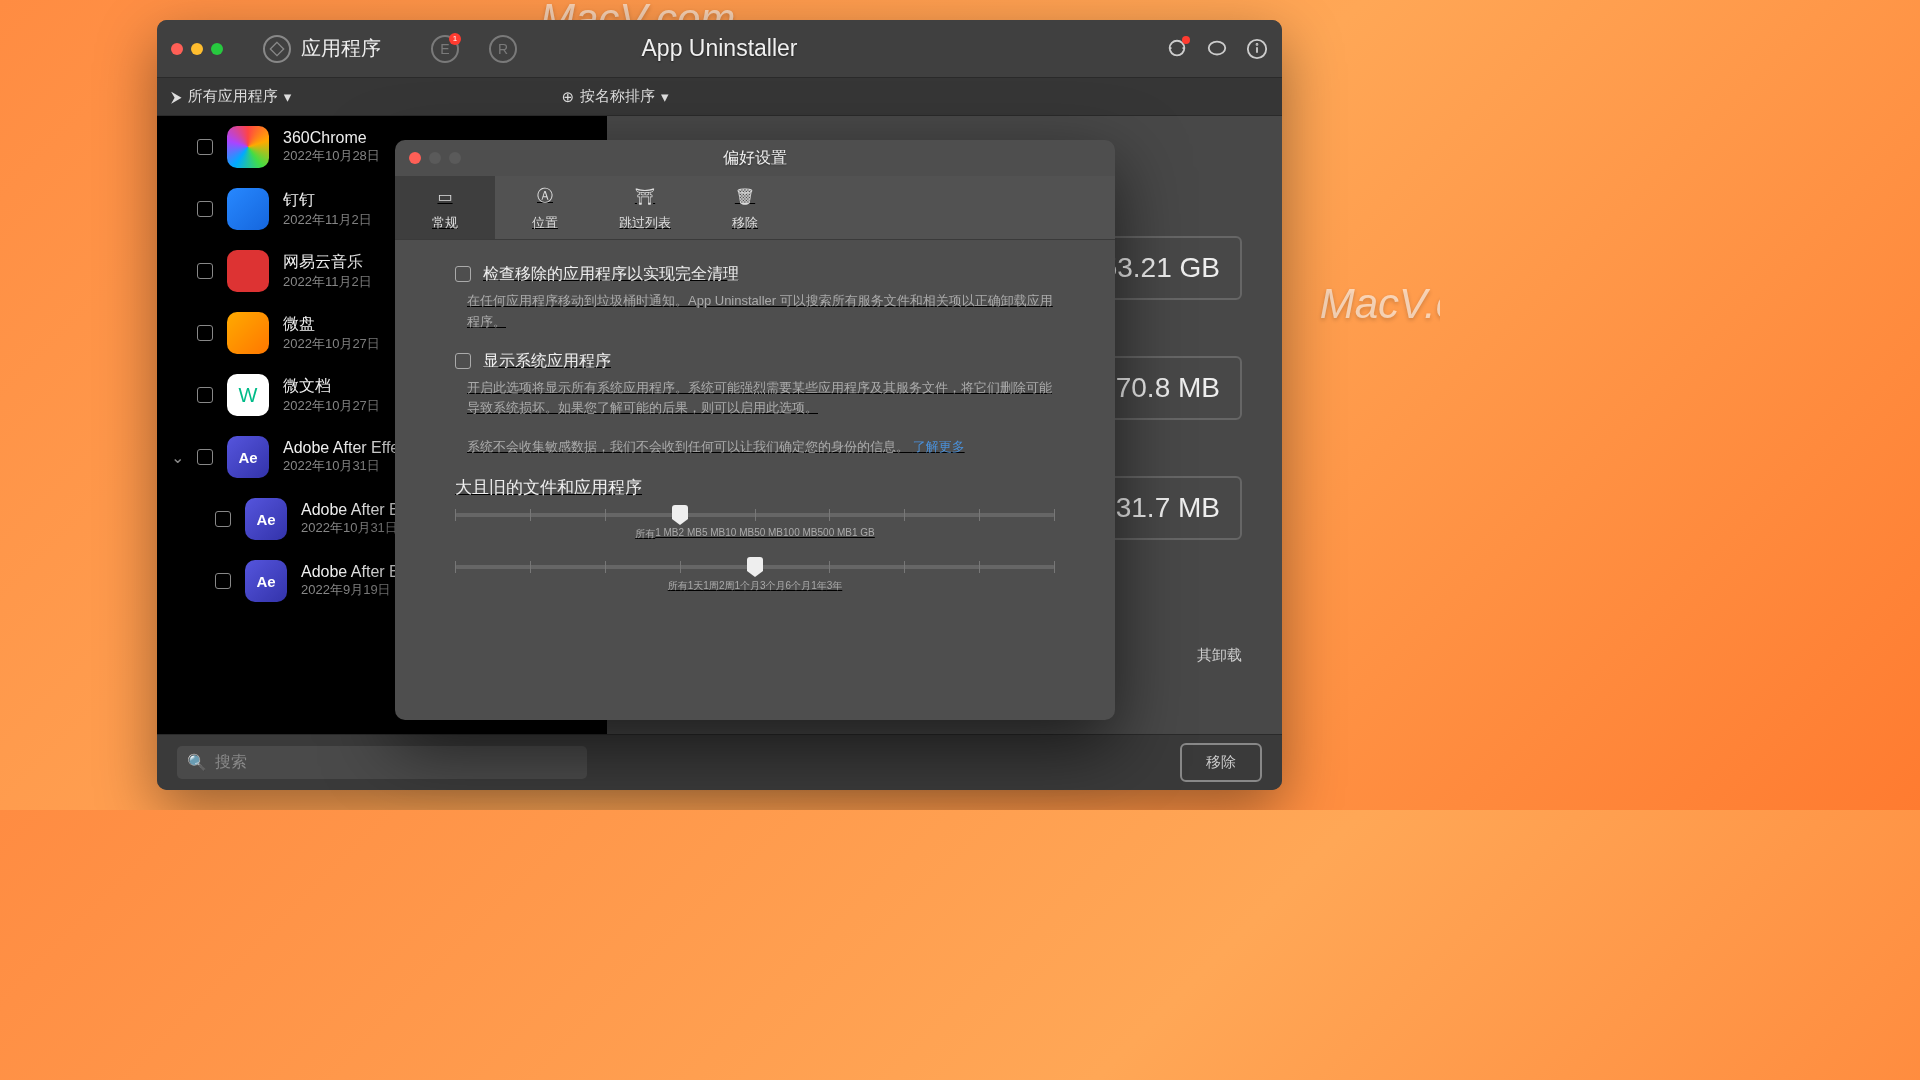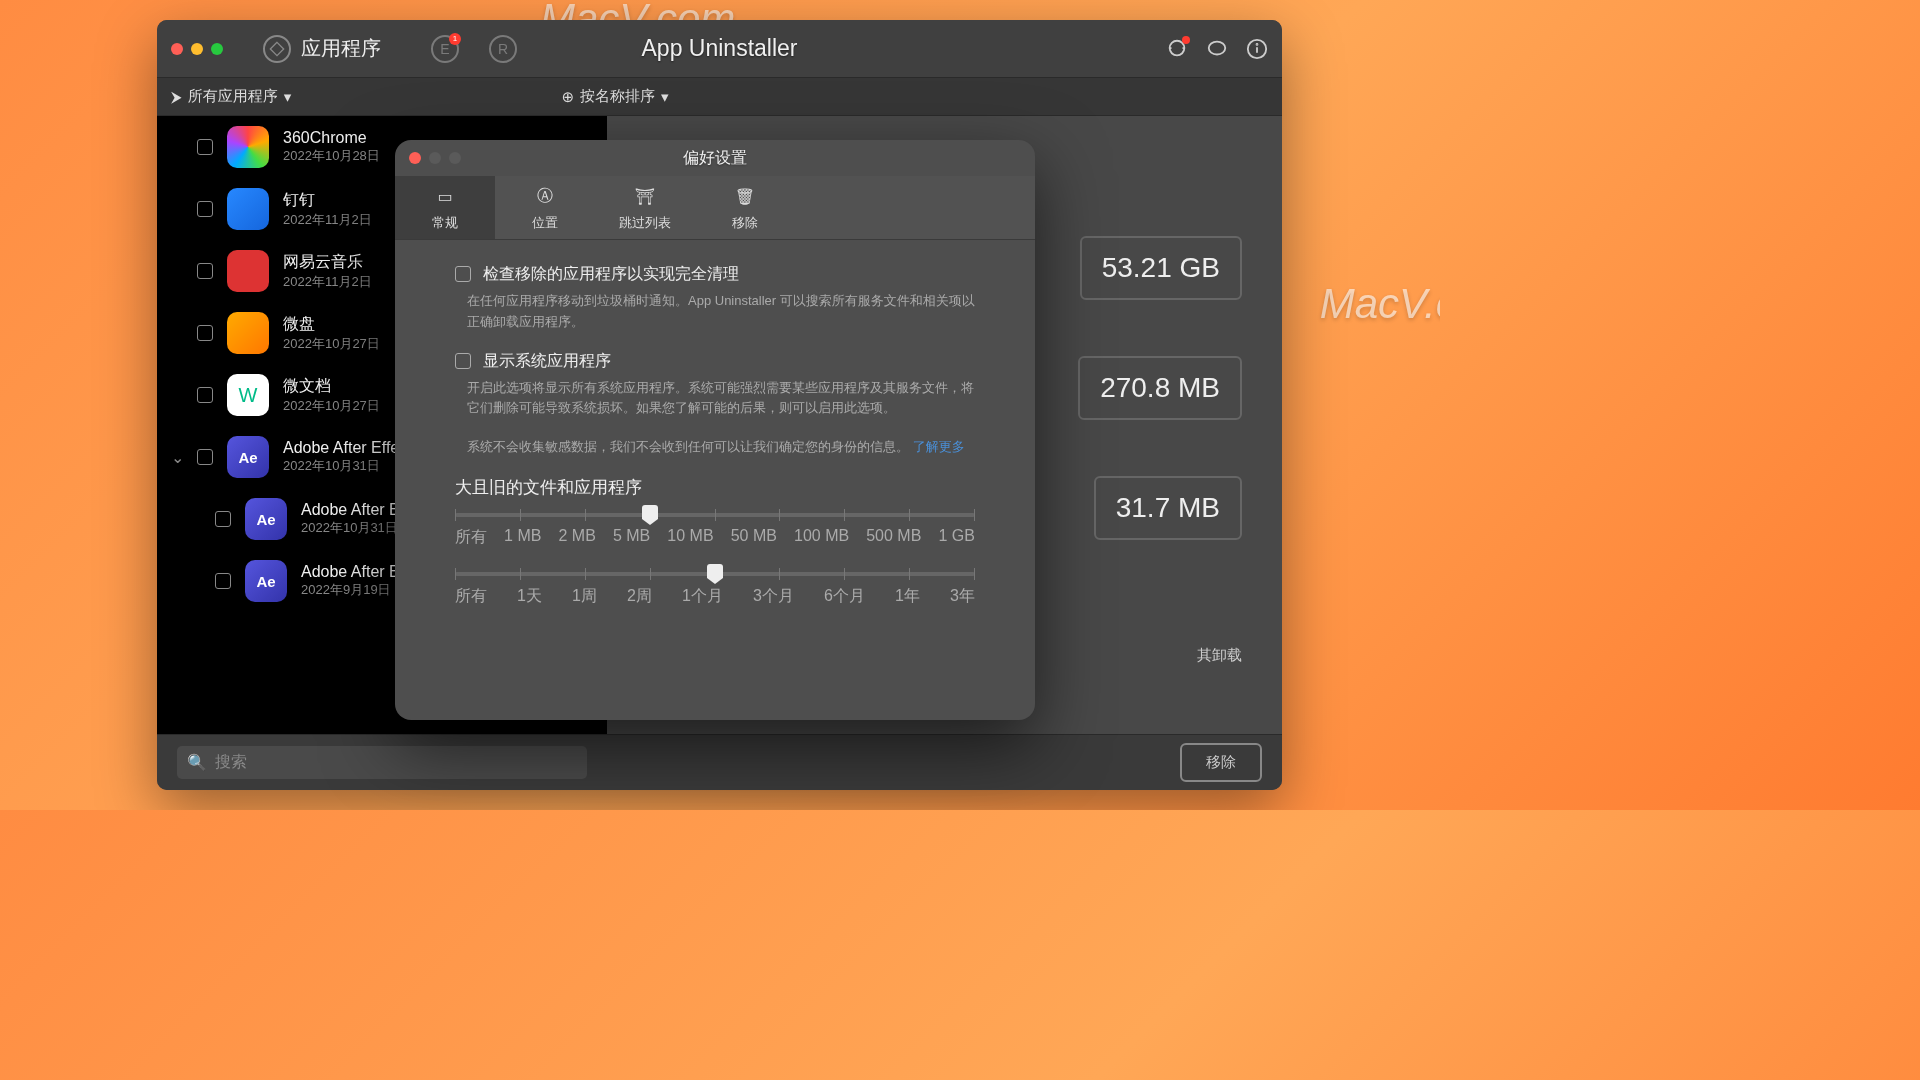--- a/index.html
+++ b/index.html
@@ -47,21 +47,21 @@
 
 .main-panel { flex: 1; background: #484848; padding: 30px; position: relative; }
 .stat-box { position: absolute; right: 40px; border: 2px solid #666; border-radius: 6px; padding: 14px 20px; min-width: 120px; }
 .stat-value { color: #eee; font-size: 28px; font-weight: 500; text-align: right; }
 .remove-hint { position: absolute; right: 40px; top: 530px; color: #ccc; font-size: 15px; }
 
 .bottom-bar { position: absolute; bottom: 0; left: 0; right: 0; height: 56px; background: #3a3a3a; display: flex; align-items: center; padding: 0 20px; border-top: 1px solid #2a2a2a; }
 .search-box { background: #4a4a4a; border-radius: 5px; padding: 6px 10px; display: flex; align-items: center; gap: 8px; width: 410px; color: #888; }
 .remove-btn { margin-left: auto; padding: 8px 24px; border: 2px solid #888; border-radius: 6px; color: #ccc; font-size: 15px; cursor: pointer; }
 
-.prefs-window { position: absolute; top: 140px; left: 395px; width: 640px; height: 580px; background: #4e4e4e; border-radius: 16px; box-shadow: 0 25px 70px rgba(0,0,0,0.6); overflow: hidden; }
+.prefs-window { position: absolute; top: 140px; left: 395px; width: 720px; height: 580px; background: #4e4e4e; border-radius: 10px; box-shadow: 0 25px 70px rgba(0,0,0,0.6); overflow: hidden; text-decoration: underline; }
 .prefs-titlebar { height: 36px; display: flex; align-items: center; padding: 0 14px; position: relative; }
 .prefs-titlebar .traffic-lights { margin-right: 0; }
 .prefs-titlebar .light { width: 12px; height: 12px; }
 .prefs-titlebar .light.red { background: #ff5f56; }
 .prefs-titlebar .light.dim { background: #5a5a5a; }
 .prefs-title { position: absolute; left: 50%; transform: translateX(-50%); color: #eee; font-size: 16px; text-shadow: 0 1px 2px rgba(0,0,0,0.4); }
 
 .prefs-tabs { height: 64px; background: #525252; display: flex; border-bottom: 1px solid #3a3a3a; }
 .prefs-tab { width: 100px; display: flex; flex-direction: column; align-items: center; justify-content: center; gap: 4px; cursor: pointer; }
 .prefs-tab.active { background: #3e3e3e; }
@@ -75,21 +75,21 @@
 .pref-label { color: #eee; font-size: 16px; }
 .pref-desc { color: #aaa; font-size: 13px; margin-left: 12px; margin-bottom: 18px; line-height: 1.6; }
 .pref-link { color: #4a90d9; }
 
 .section-title { color: #eee; font-size: 17px; margin: 18px 0 12px 0; }
 .slider-wrap { margin-bottom: 24px; }
 .slider-track { position: relative; height: 4px; background: #666; border-radius: 2px; margin: 14px 0 10px 0; }
 .slider-ticks { position: absolute; top: -4px; left: 0; right: 0; display: flex; justify-content: space-between; }
 .tick { width: 1px; height: 12px; background: #777; }
 .slider-thumb { position: absolute; top: -8px; width: 16px; height: 20px; background: #eee; border-radius: 3px 3px 5px 5px; clip-path: polygon(0 0, 100% 0, 100% 70%, 50% 100%, 0 70%); }
-.slider-labels { display: flex; justify-content: space-between; font-size: 16px; color: #aaa; }
+.slider-labels { display: flex; justify-content: center; font-size: 10px; color: #aaa; }
 
 
 .ic-360 { background: conic-gradient(#ff4444, #ffaa00, #44dd44, #00aaff, #aa44ff, #ff4444); }
 .ic-dd { background: linear-gradient(135deg, #2788ff, #1566dd); }
 .ic-wy { background: #dd3333; }
 .ic-wp { background: linear-gradient(135deg, #ffaa00, #ff7700); }
 .ic-wd { background: #fff; color: #00bb88; }
 .ic-ae { background: linear-gradient(135deg, #5555dd, #3333aa); font-weight: bold; font-size: 15px; }
 </style>
 </head>

